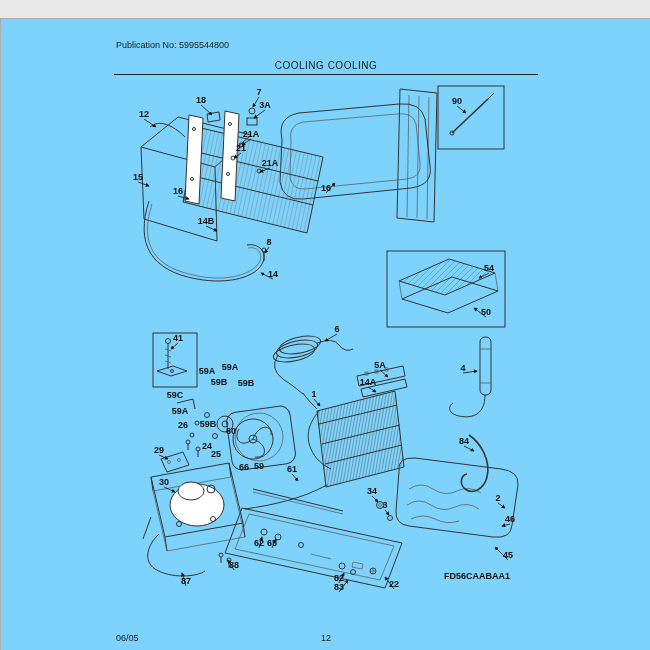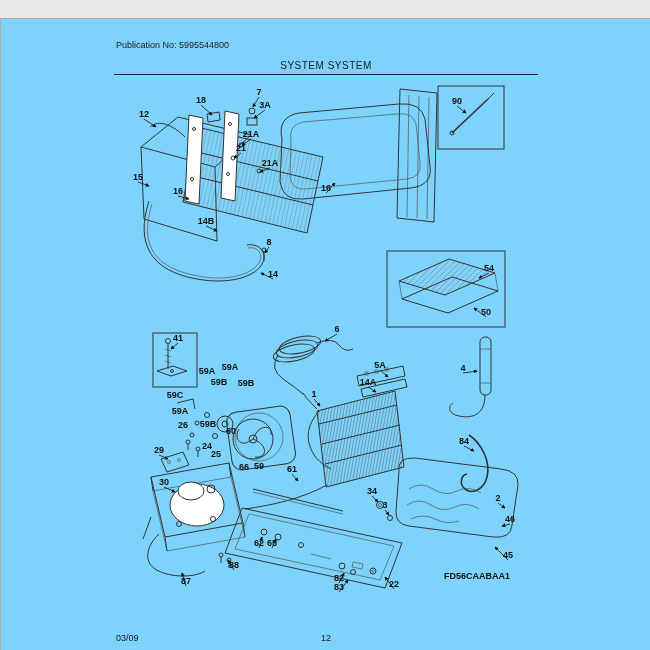--- a/index.html
+++ b/index.html
@@ -22,21 +22,21 @@
   text.part-label{font:bold 9px "Liberation Sans",sans-serif;fill:#111;text-anchor:middle;}
   text.code-label{font:bold 9px "Liberation Sans",sans-serif;fill:#111;text-anchor:middle;}
   line.leader{stroke:#111;stroke-width:.8;}
 </style>
 </head>
 <body>
 
 <div class="page">
 
   <div class="hdr-pub">Publication No: 5995544800</div>
-  <div class="hdr-title">SYSTEM SYSTEM</div>
+  <div class="hdr-title">COOLING COOLING</div>
   <div class="hdr-rule"></div>
 
   <svg id="diagram-svg" width="650" height="650" viewBox="0 0 650 650">
     <defs>
       <pattern id="fins" width="4" height="8" patternUnits="userSpaceOnUse" patternTransform="rotate(12)">
         <line x1="0" y1="0" x2="0" y2="8" stroke="#777" stroke-width="0.8"></line>
       </pattern>
       <pattern id="finsDense" width="3" height="8" patternUnits="userSpaceOnUse" patternTransform="rotate(10)">
         <line x1="0" y1="0" x2="0" y2="8" stroke="#555" stroke-width="0.9"></line>
       </pattern>
@@ -305,15 +305,15 @@
         <text x="185" y="565" class="part-label">87</text>
         <line x1="338" y1="564" x2="343" y2="554" class="leader" marker-end="url(#arr)"></line>
         <text x="338" y="562" class="part-label">82</text>
         <line x1="338" y1="573" x2="347" y2="561" class="leader" marker-end="url(#arr)"></line>
         <text x="338" y="571" class="part-label">83</text>
         <line x1="393" y1="570" x2="384" y2="558" class="leader" marker-end="url(#arr)"></line>
         <text x="393" y="568" class="part-label">22</text>
       </g>
   </svg>
 
-  <div class="ftr-date">03/09</div>
+  <div class="ftr-date">06/05</div>
   <div class="ftr-page">12</div>
 </div>
 
 </body></html>

